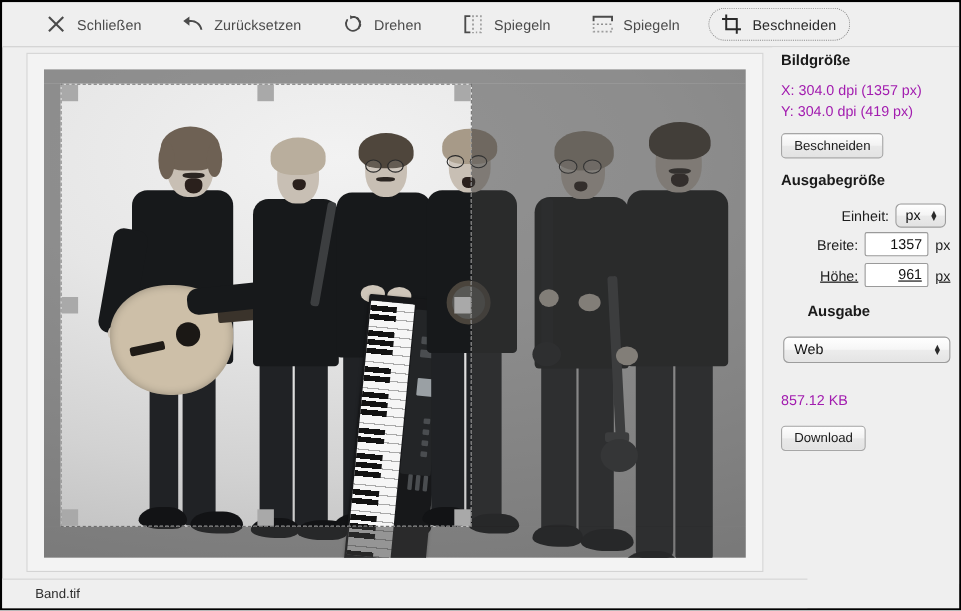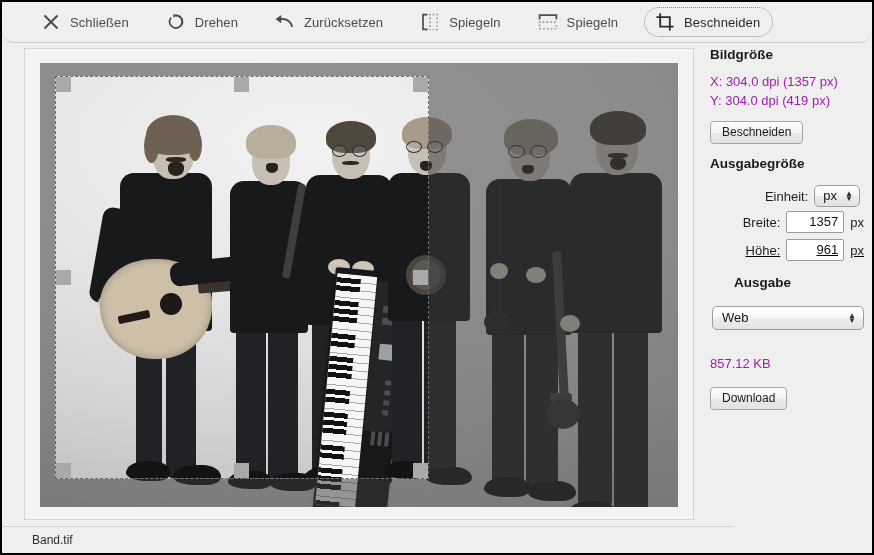--- a/index.html
+++ b/index.html
@@ -23,21 +23,20 @@
   #toolbar {
     position: absolute;
     left: 0; top: 0;
     width: 870px; height: 41px;
     background: #efefef;
     border-bottom: 1px solid #cfcfcf;
     display: flex;
     align-items: center;
     padding-left: 28px;
     gap: 0px;
-    border-radius: 12px;
   }
   .tool {
     display: flex;
     align-items: center;
     height: 30px;
     padding: 0 9px;
     margin-right: 16px;
     border: 1px solid transparent;
     border-radius: 15px;
     cursor: pointer;
@@ -306,36 +305,36 @@
         <svg width="18" height="18" viewBox="0 0 18 18">
           <line x1="2.5" y1="2.5" x2="15.5" y2="15.5" stroke="#4b4b4b" stroke-width="1.9"></line>
           <line x1="15.5" y1="2.5" x2="2.5" y2="15.5" stroke="#4b4b4b" stroke-width="1.9"></line>
         </svg>
       </span>
       <span class="tlabel">Schließen</span>
     </div>
 
     <div class="tool">
       <span class="ticon">
+        <svg width="20" height="16" viewBox="0 0 20 16">
+          <path d="M18 13 C17 6.5 11 3.5 6.2 4.2 L6.2 1 L0.6 5.2 L6.2 9.3 L6.2 6.2 C10.2 5.6 15 7.6 16.2 13 Z" fill="#4b4b4b"></path>
+        </svg>
+      </span>
+      <span class="tlabel">Zurücksetzen</span>
+    </div>
+
+    <div class="tool">
+      <span class="ticon">
         <svg width="18" height="18" viewBox="0 0 18 18">
           <path d="M9 2.4 A6.3 6.3 0 1 1 3.6 5.2" fill="none" stroke="#4b4b4b" stroke-width="1.7" stroke-linecap="round"></path>
           <path d="M9 2.4 A6.3 6.3 0 0 1 14.2 12.6" fill="none" stroke="#4b4b4b" stroke-width="1.7" stroke-dasharray="1.6 1.9" stroke-linecap="round"></path>
           <path d="M6.2 0.9 L10.2 2.6 L6.4 4.6 Z" fill="#4b4b4b"></path>
         </svg>
       </span>
       <span class="tlabel">Drehen</span>
-    </div>
-
-    <div class="tool">
-      <span class="ticon">
-        <svg width="20" height="16" viewBox="0 0 20 16">
-          <path d="M18 13 C17 6.5 11 3.5 6.2 4.2 L6.2 1 L0.6 5.2 L6.2 9.3 L6.2 6.2 C10.2 5.6 15 7.6 16.2 13 Z" fill="#4b4b4b"></path>
-        </svg>
-      </span>
-      <span class="tlabel">Zurücksetzen</span>
     </div>
 
     <div class="tool">
       <span class="ticon">
         <svg width="20" height="20" viewBox="0 0 20 20">
           <path d="M7.6 2.6 L3.0 2.6 L3.0 17.4 L7.6 17.4" fill="none" stroke="#4b4b4b" stroke-width="1.7"></path>
           <line x1="10" y1="1.8" x2="10" y2="18.2" stroke="#8d8d8d" stroke-width="1.4" stroke-dasharray="1.8 2"></line>
           <path d="M12.6 2.6 L17.2 2.6 L17.2 17.4 L12.6 17.4" fill="none" stroke="#9e9e9e" stroke-width="1.5" stroke-dasharray="1.8 2"></path>
         </svg>
       </span>

